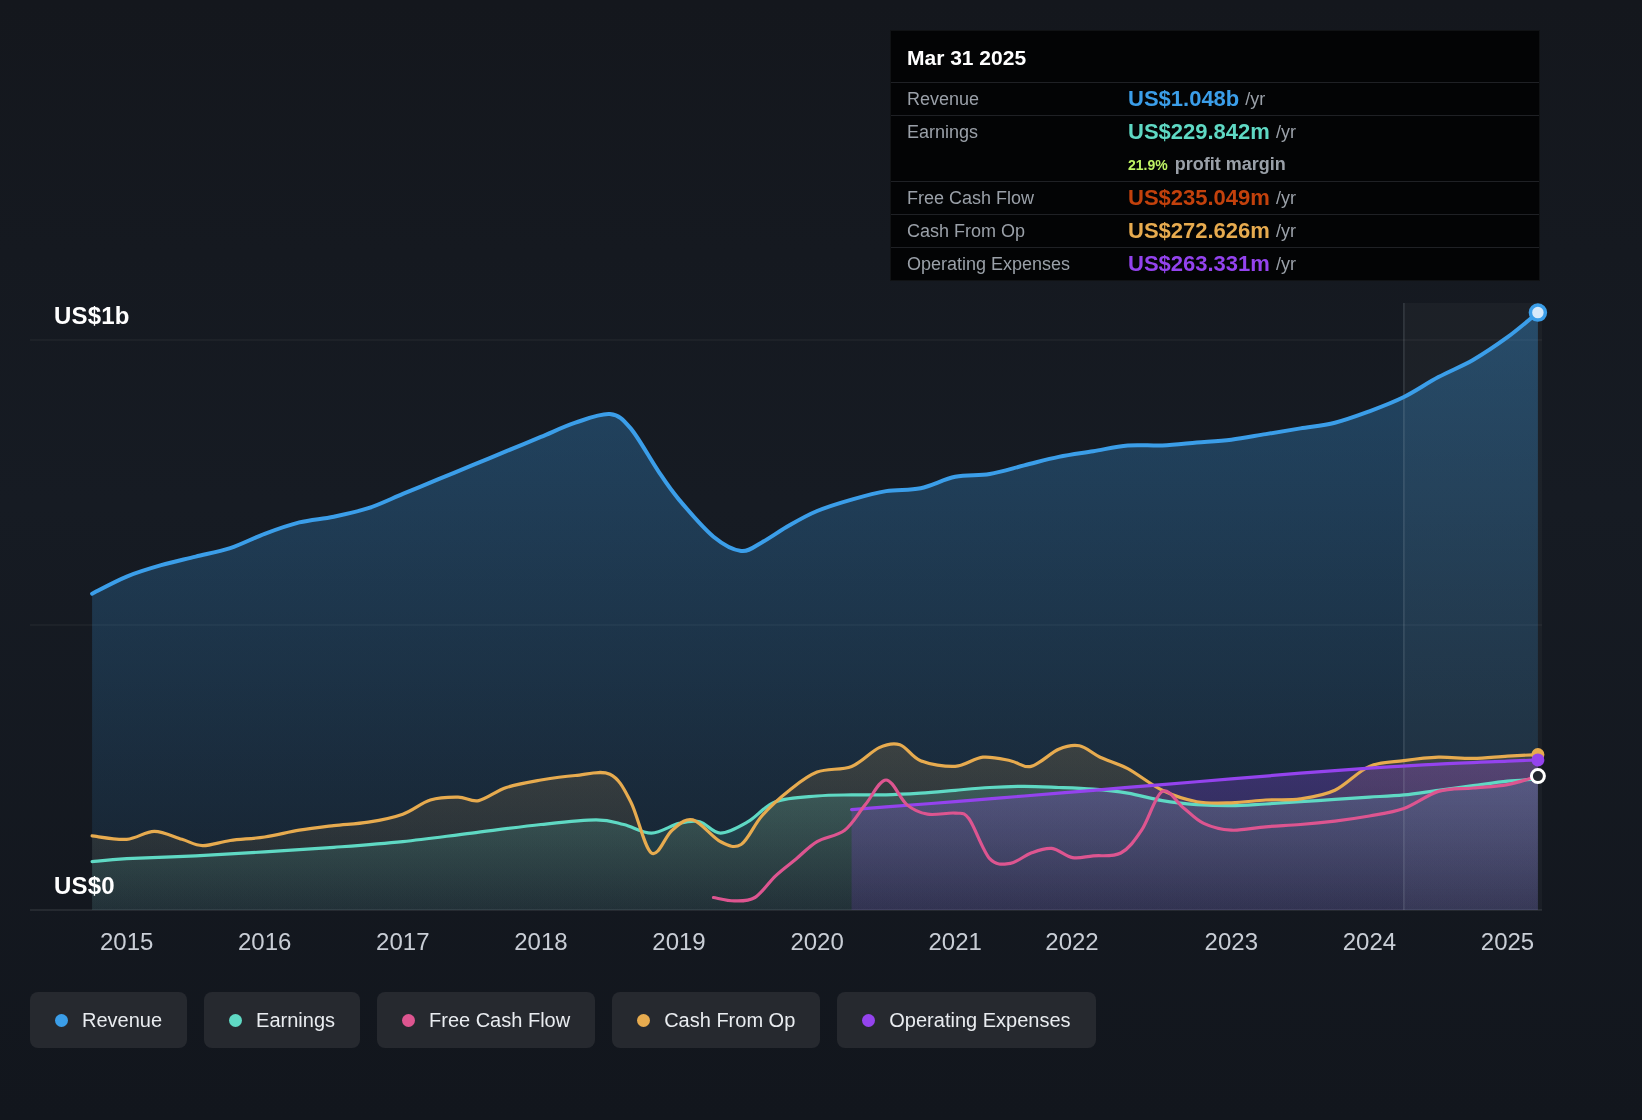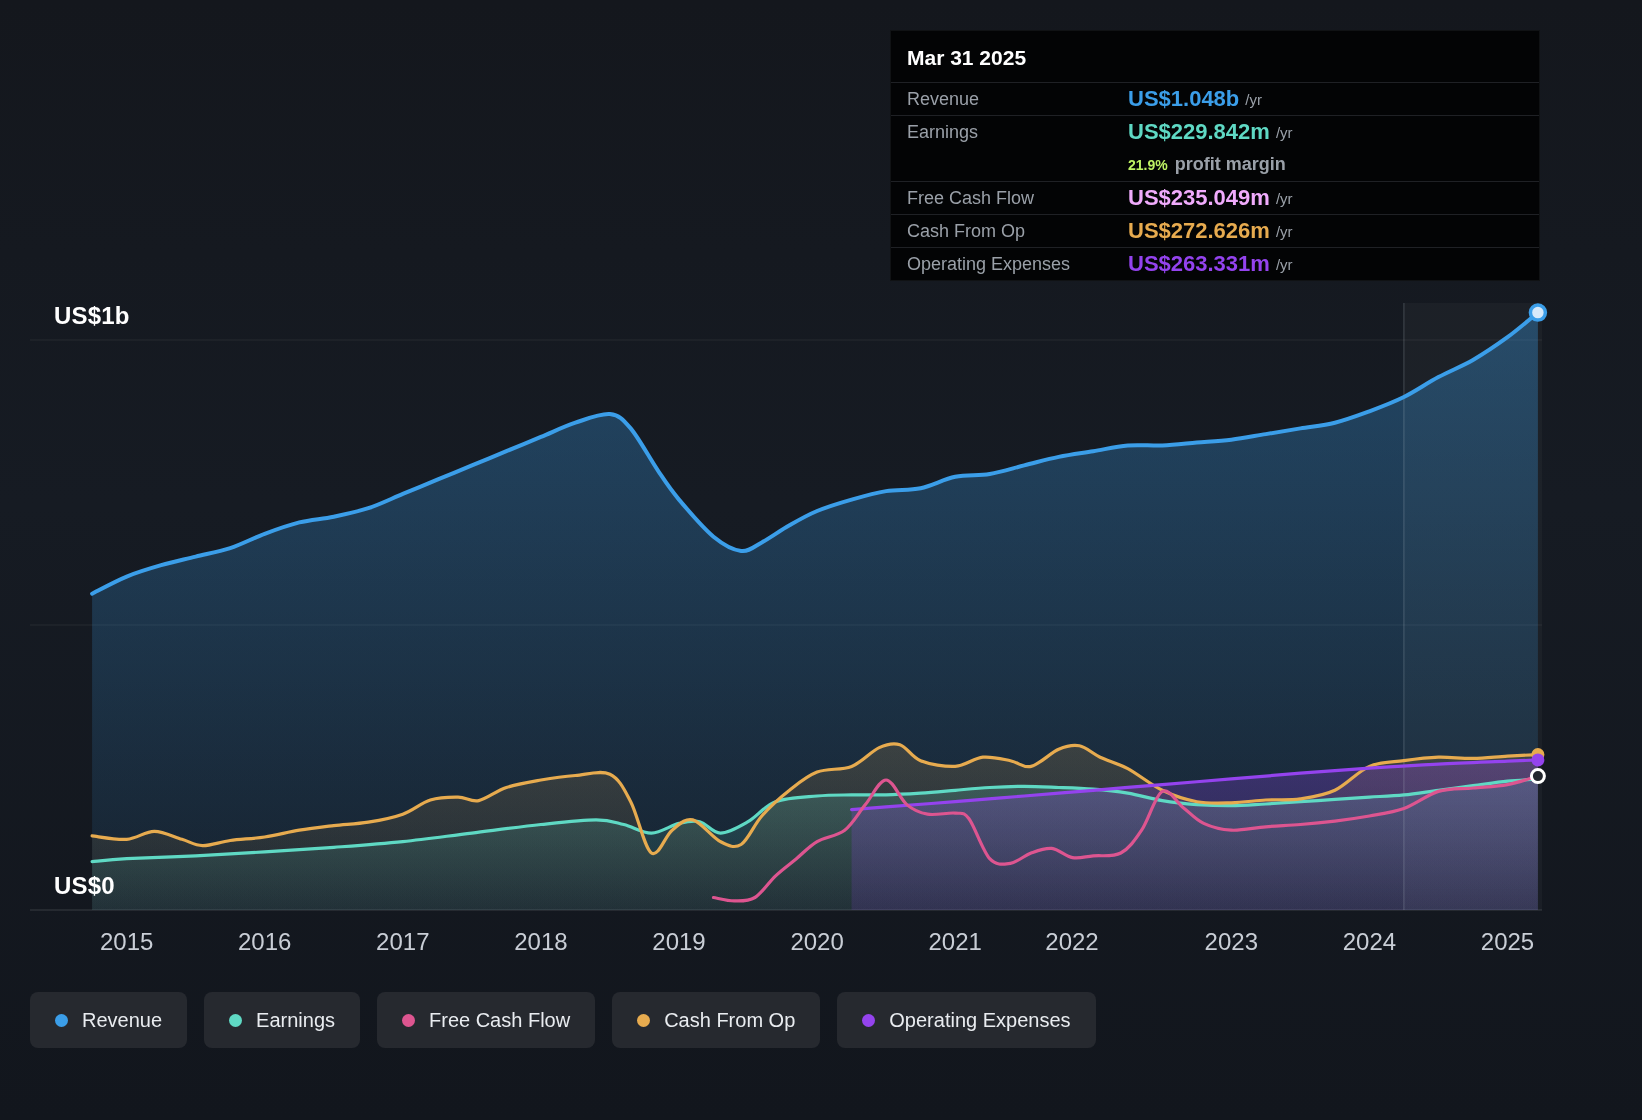--- a/index.html
+++ b/index.html
@@ -17,21 +17,21 @@
   .x-tick{position:absolute;top:928px;transform:translateX(-50%);color:#c9ced6;font-size:24px;font-weight:500}
   .tooltip{
     position:absolute;left:890px;top:30px;width:650px;z-index:6;
     background:#030405;border:1px solid #101214;
   }
   .tt-title{color:#ffffff;font-size:21px;font-weight:700;padding:15px 16px 12px}
   .tt-row{display:flex;align-items:center;min-height:33px;padding:0 16px;border-top:1px solid #1f2125}
   .tt-row.no-border{border-top:none}
   .tt-label{width:221px;flex:none;color:#9aa0a8;font-size:18px;font-weight:400}
   .tt-value{font-size:22px;font-weight:700}
-  .tt-suffix{color:#9aa0a8;font-size:15px;font-weight:400;margin-left:6px}
+  .tt-suffix{color:#9aa0a8;font-size:18px;font-weight:400;margin-left:6px}
   .tt-sub-strong{color:#bef264;font-weight:700;font-size:14px}
   .tt-sub-text{color:#9aa0a8;font-size:18px;font-weight:700;margin-left:7px}
   .legend{position:absolute;left:30px;top:992px;display:flex;gap:17px;z-index:3}
   .legend-pill{
     display:flex;align-items:center;gap:14px;background:#26292f;border-radius:8px;
     height:56px;padding:0 25px;cursor:pointer;user-select:none;
   }
   .legend-dot{width:13px;height:13px;border-radius:50%;flex:none}
   .legend-label{color:#e9ecf0;font-size:20px}
 </style>
@@ -107,21 +107,21 @@
         <span class="tt-value" style="color: rgb(95, 217, 196);">US$229.842m</span>
         <span class="tt-suffix">/yr</span>
       </div>
       <div class="tt-row no-border">
         <span class="tt-label"></span>
         <span class="tt-sub-strong">21.9%</span>
         <span class="tt-sub-text">profit margin</span>
       </div>
       <div class="tt-row">
         <span class="tt-label">Free Cash Flow</span>
-        <span class="tt-value" style="color: #f0abfc;">US$235.049m</span>
+        <span class="tt-value" style="color: #c2410c;">US$235.049m</span>
         <span class="tt-suffix">/yr</span>
       </div>
       <div class="tt-row">
         <span class="tt-label">Cash From Op</span>
         <span class="tt-value" style="color: rgb(231, 171, 79);">US$272.626m</span>
         <span class="tt-suffix">/yr</span>
       </div>
       <div class="tt-row">
         <span class="tt-label">Operating Expenses</span>
         <span class="tt-value" style="color: rgb(148, 67, 238);">US$263.331m</span>

